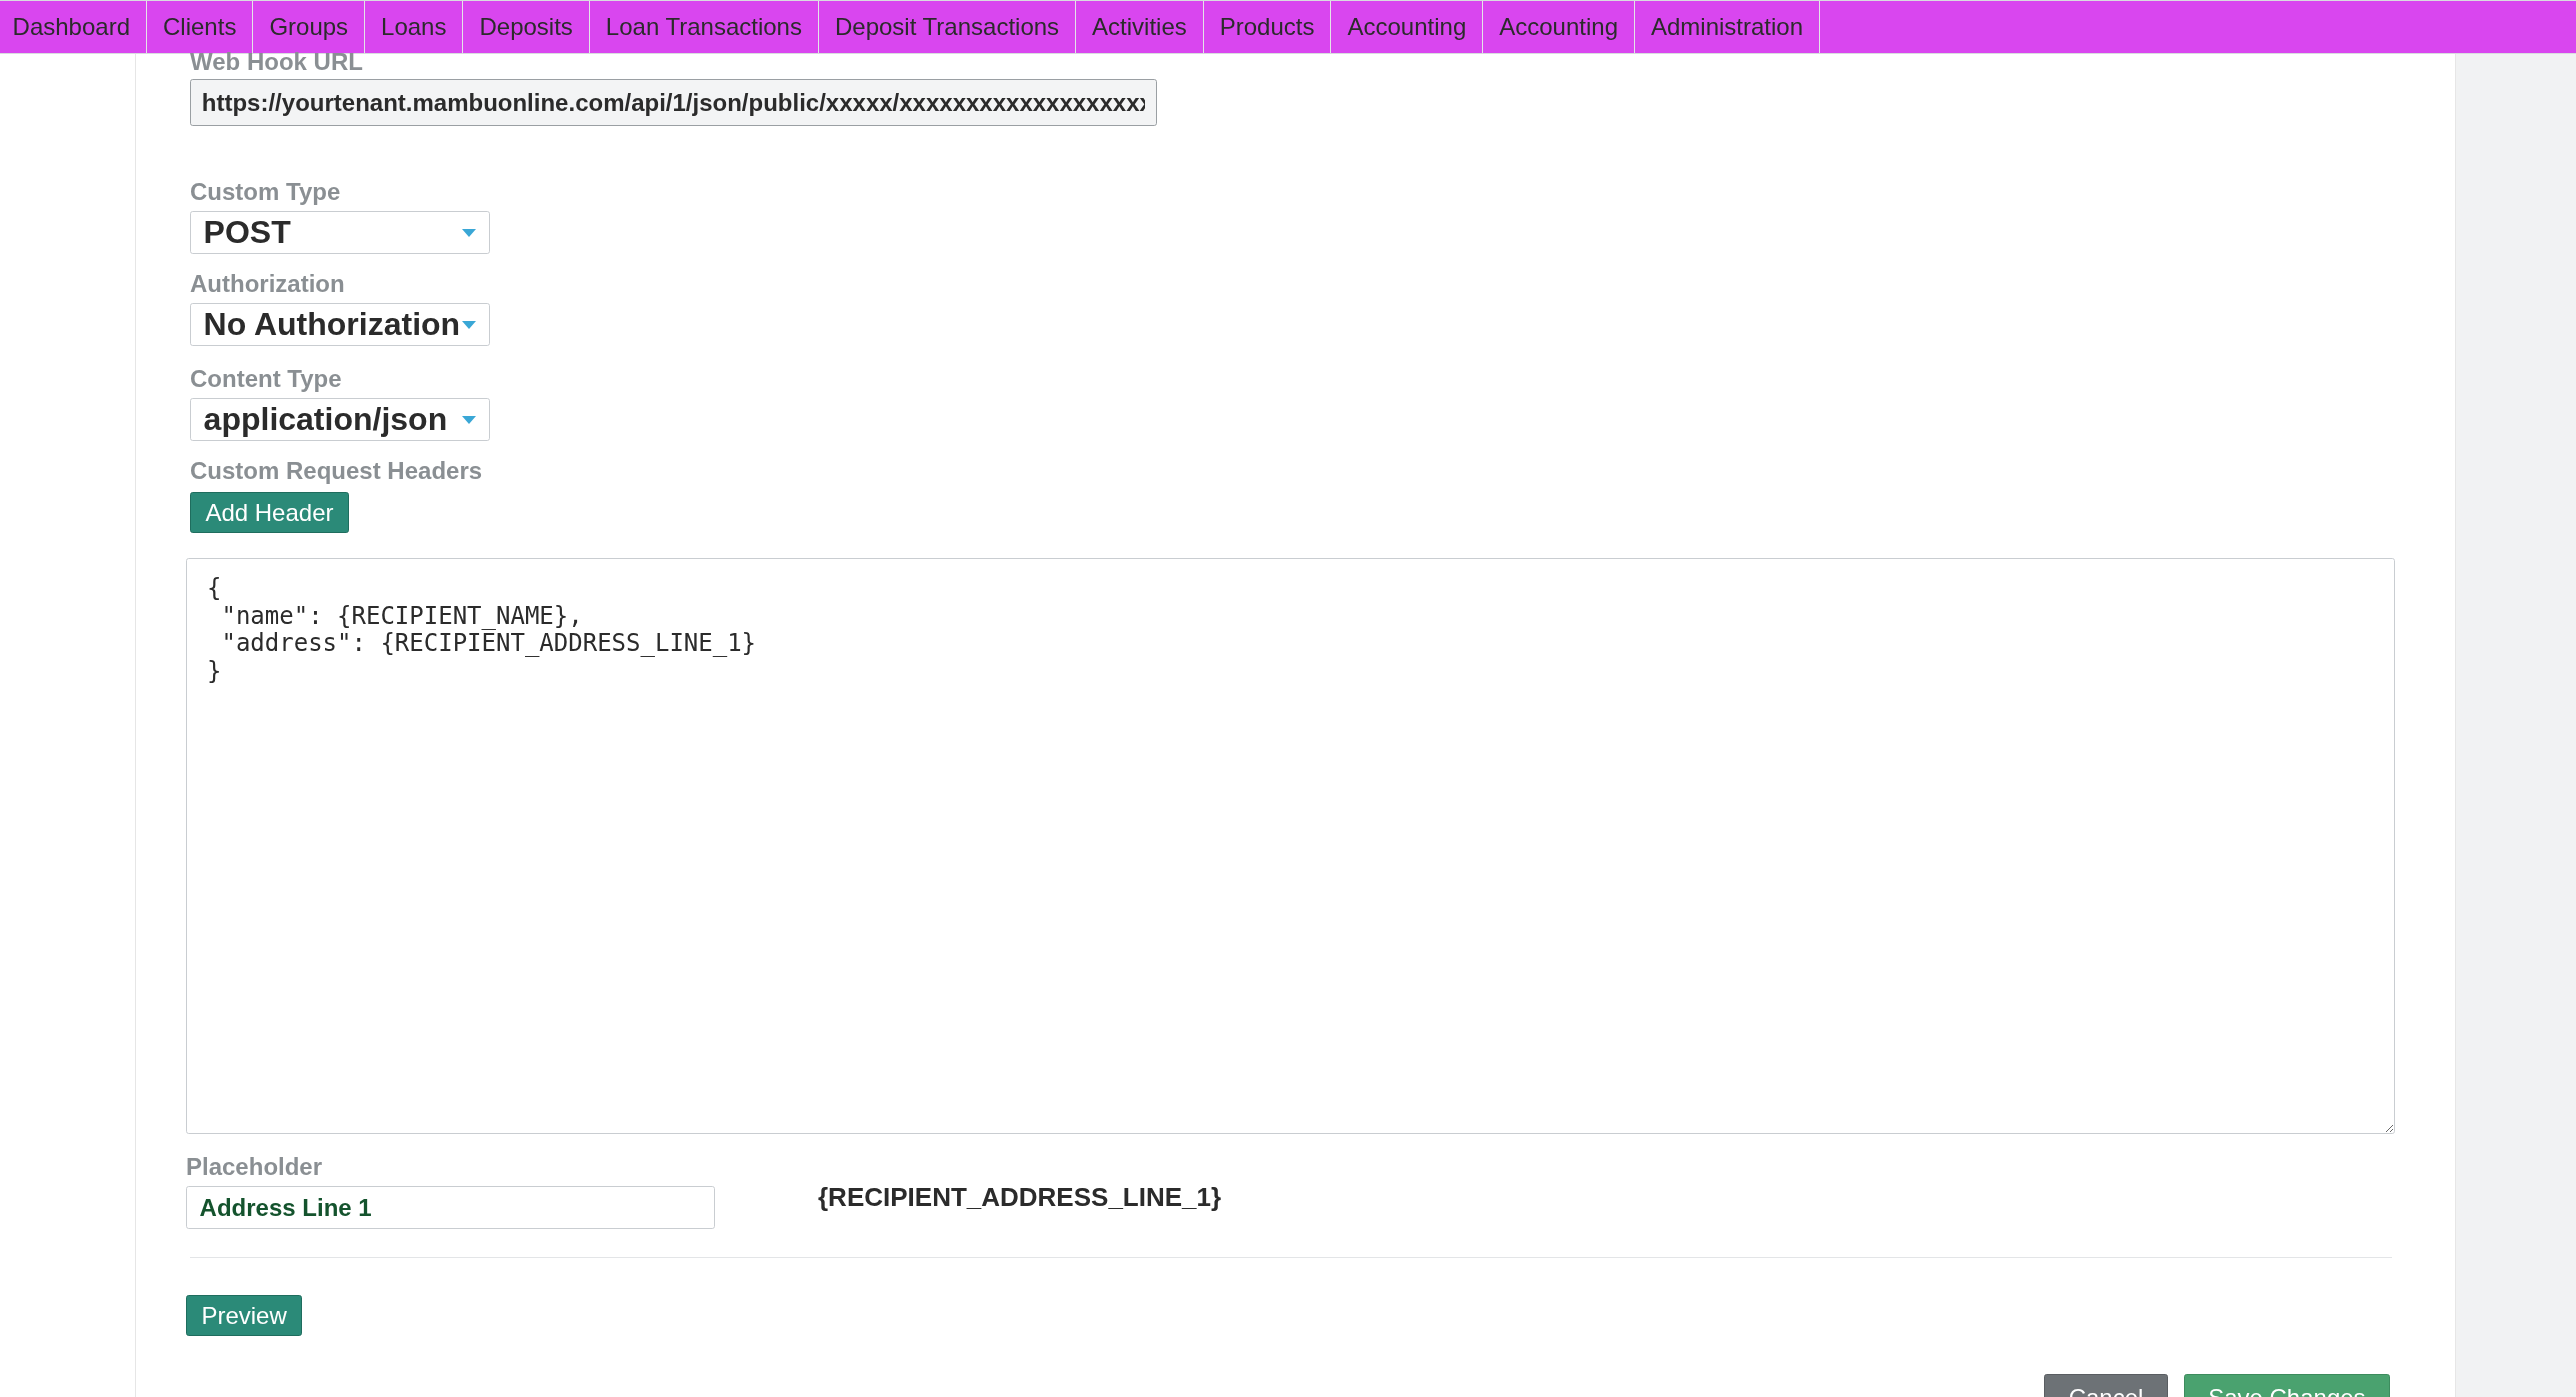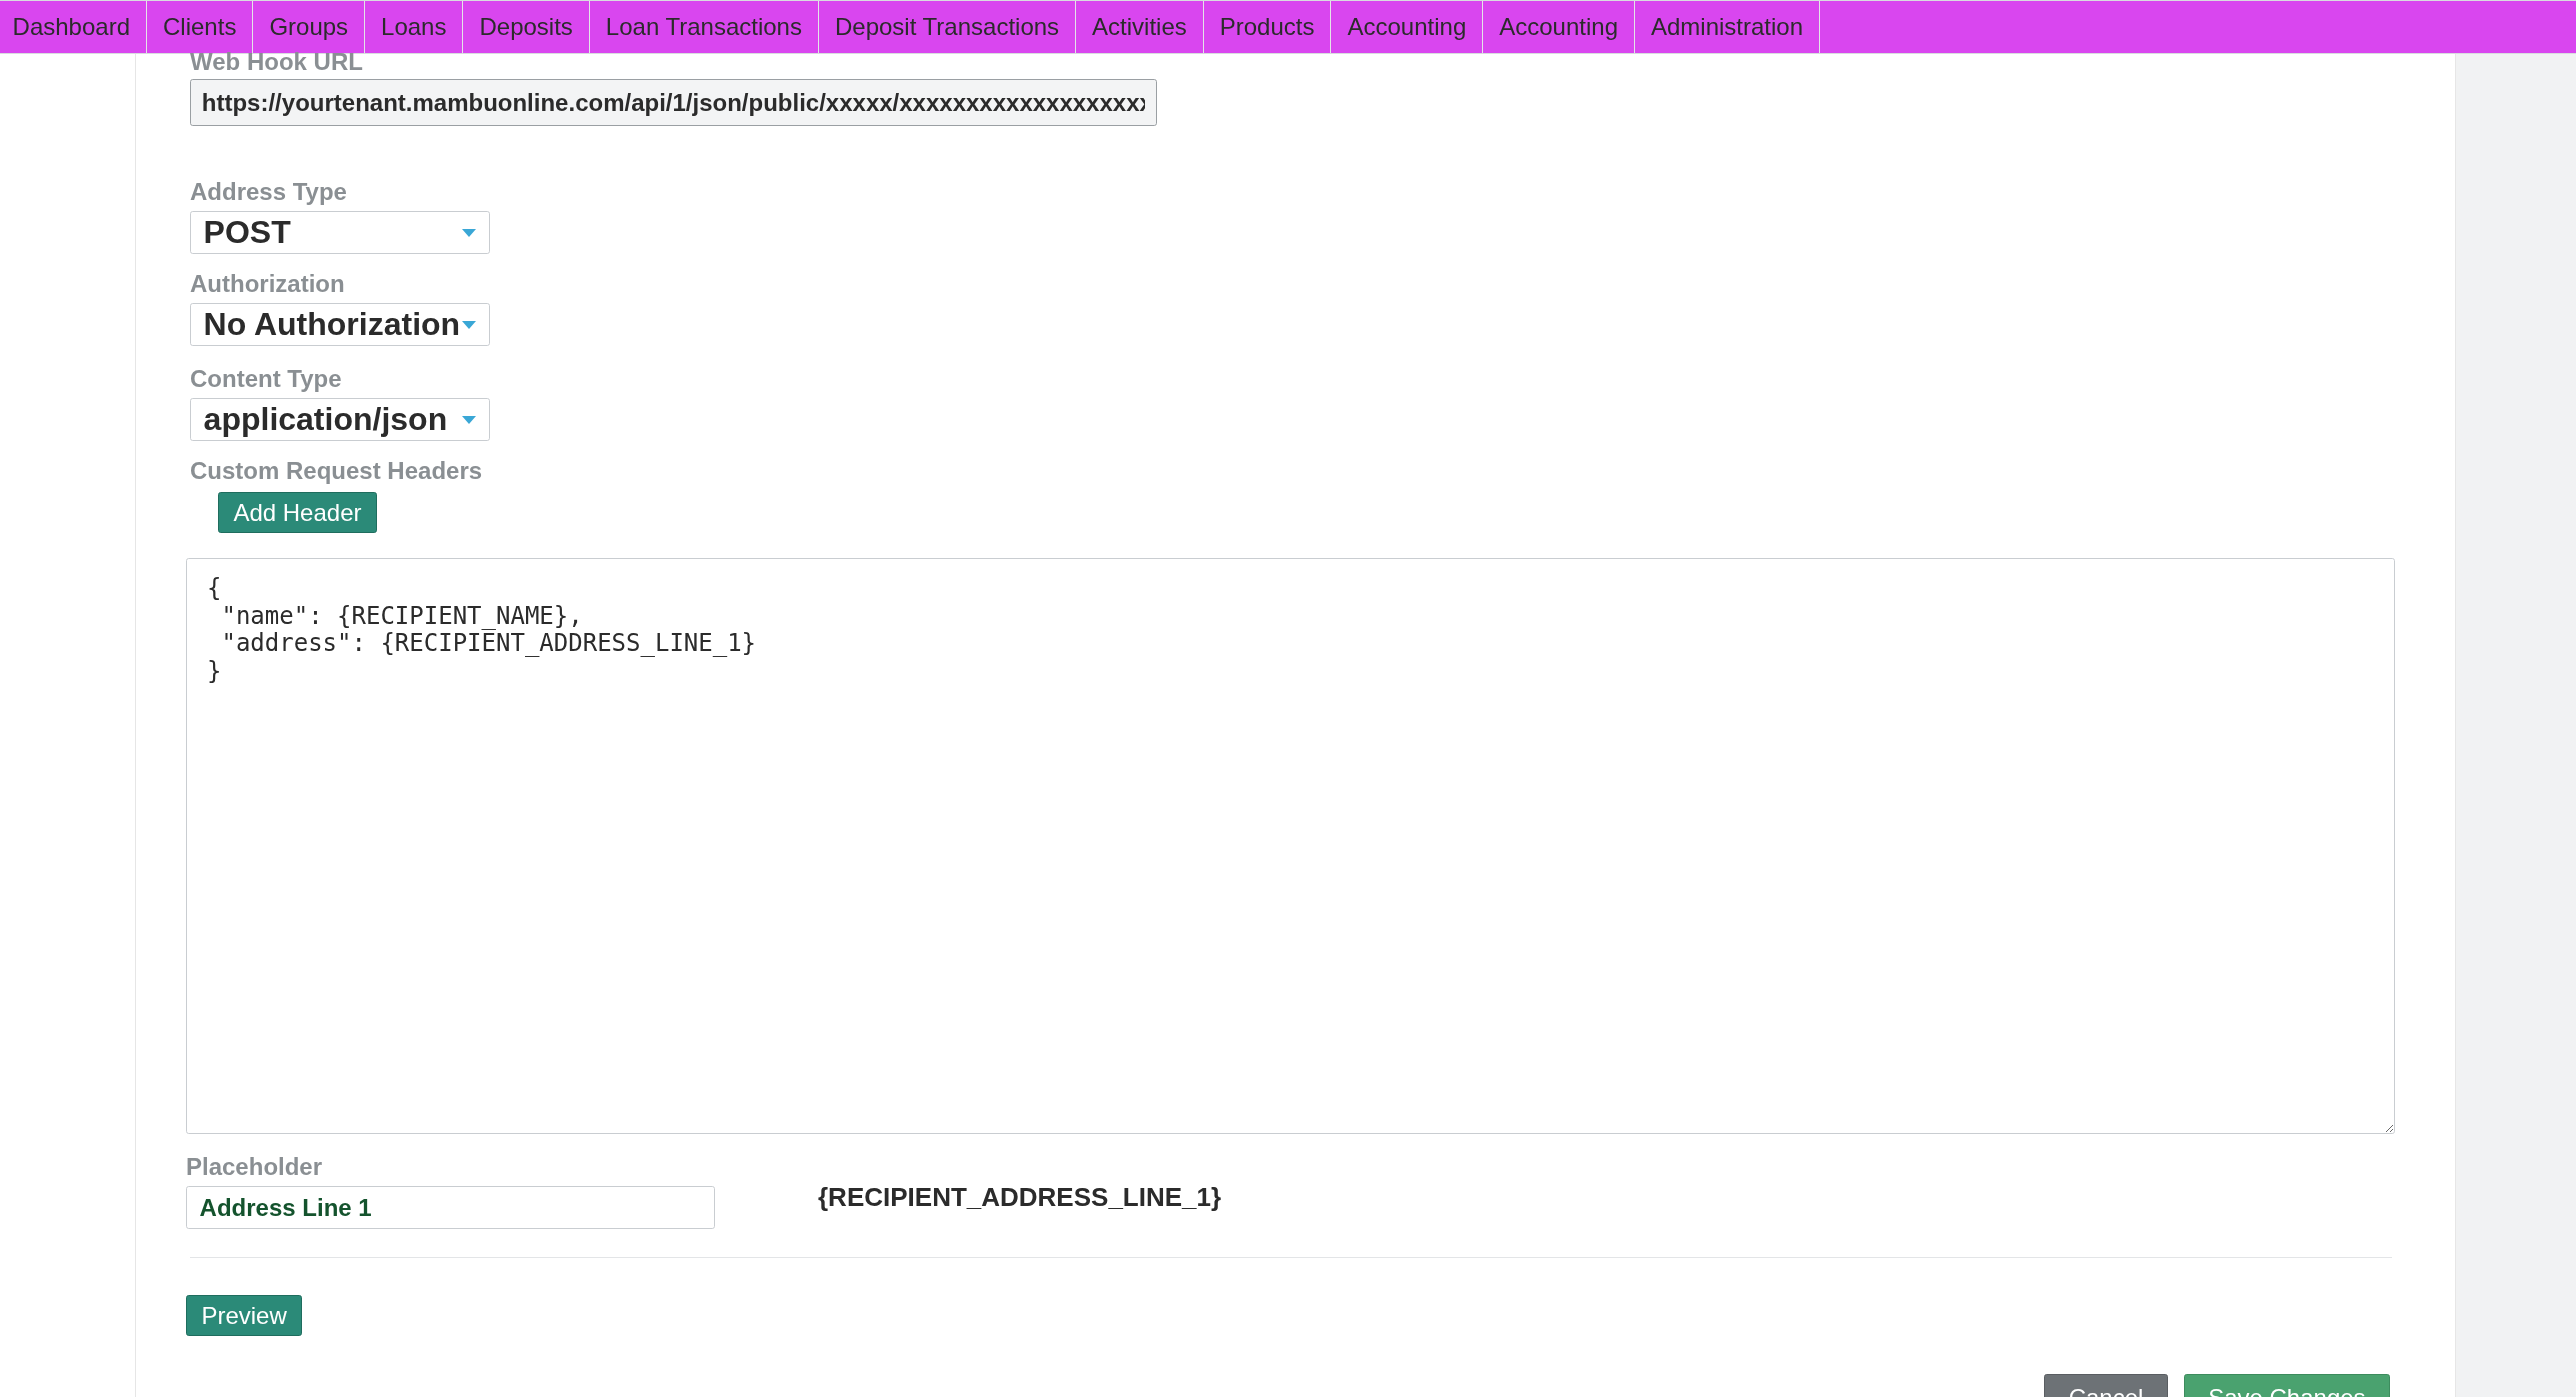--- a/index.html
+++ b/index.html
@@ -152,21 +152,21 @@
   .btn.gray {
     background: #6d7276;
     border-color: #5a5e62;
     color: #fff;
   }
   .btn.green-soft {
     background: #4aa26f;
     border-color: #3d8c5e;
     color: #fff;
   }
-  .add-header-btn { margin-top: 1.8px; margin-left: 28px; }
+  .add-header-btn { margin-top: 1.8px; }
   
   .body-area {
     position: absolute;
     top: 504px;
     left: 50px;
     width: 2209px;
     height: 576px;
     border: 0.9px solid #c9cdd1;
     border-radius: 2.7px;
     background: #fff;
@@ -253,21 +253,21 @@
 <div class="right-gutter"></div>
 
 <main class="panel">
   <div class="content">
 
     <div class="cut-label">Web Hook URL</div>
 
     <input class="url-input" type="text" value="https://yourtenant.mambuonline.com/api/1/json/public/xxxxx/xxxxxxxxxxxxxxxxxxxxxxxxx" style="">
 
     <div class="group req-type">
-      <div class="field-label">Address Type</div>
+      <div class="field-label">Custom Type</div>
       <div class="select-box">
         <span>POST</span>
         <span class="caret"></span>
       </div>
     </div>
 
     <div class="group auth">
       <div class="field-label">Authorization</div>
       <div class="select-box">
         <span>No Authorization</span>

